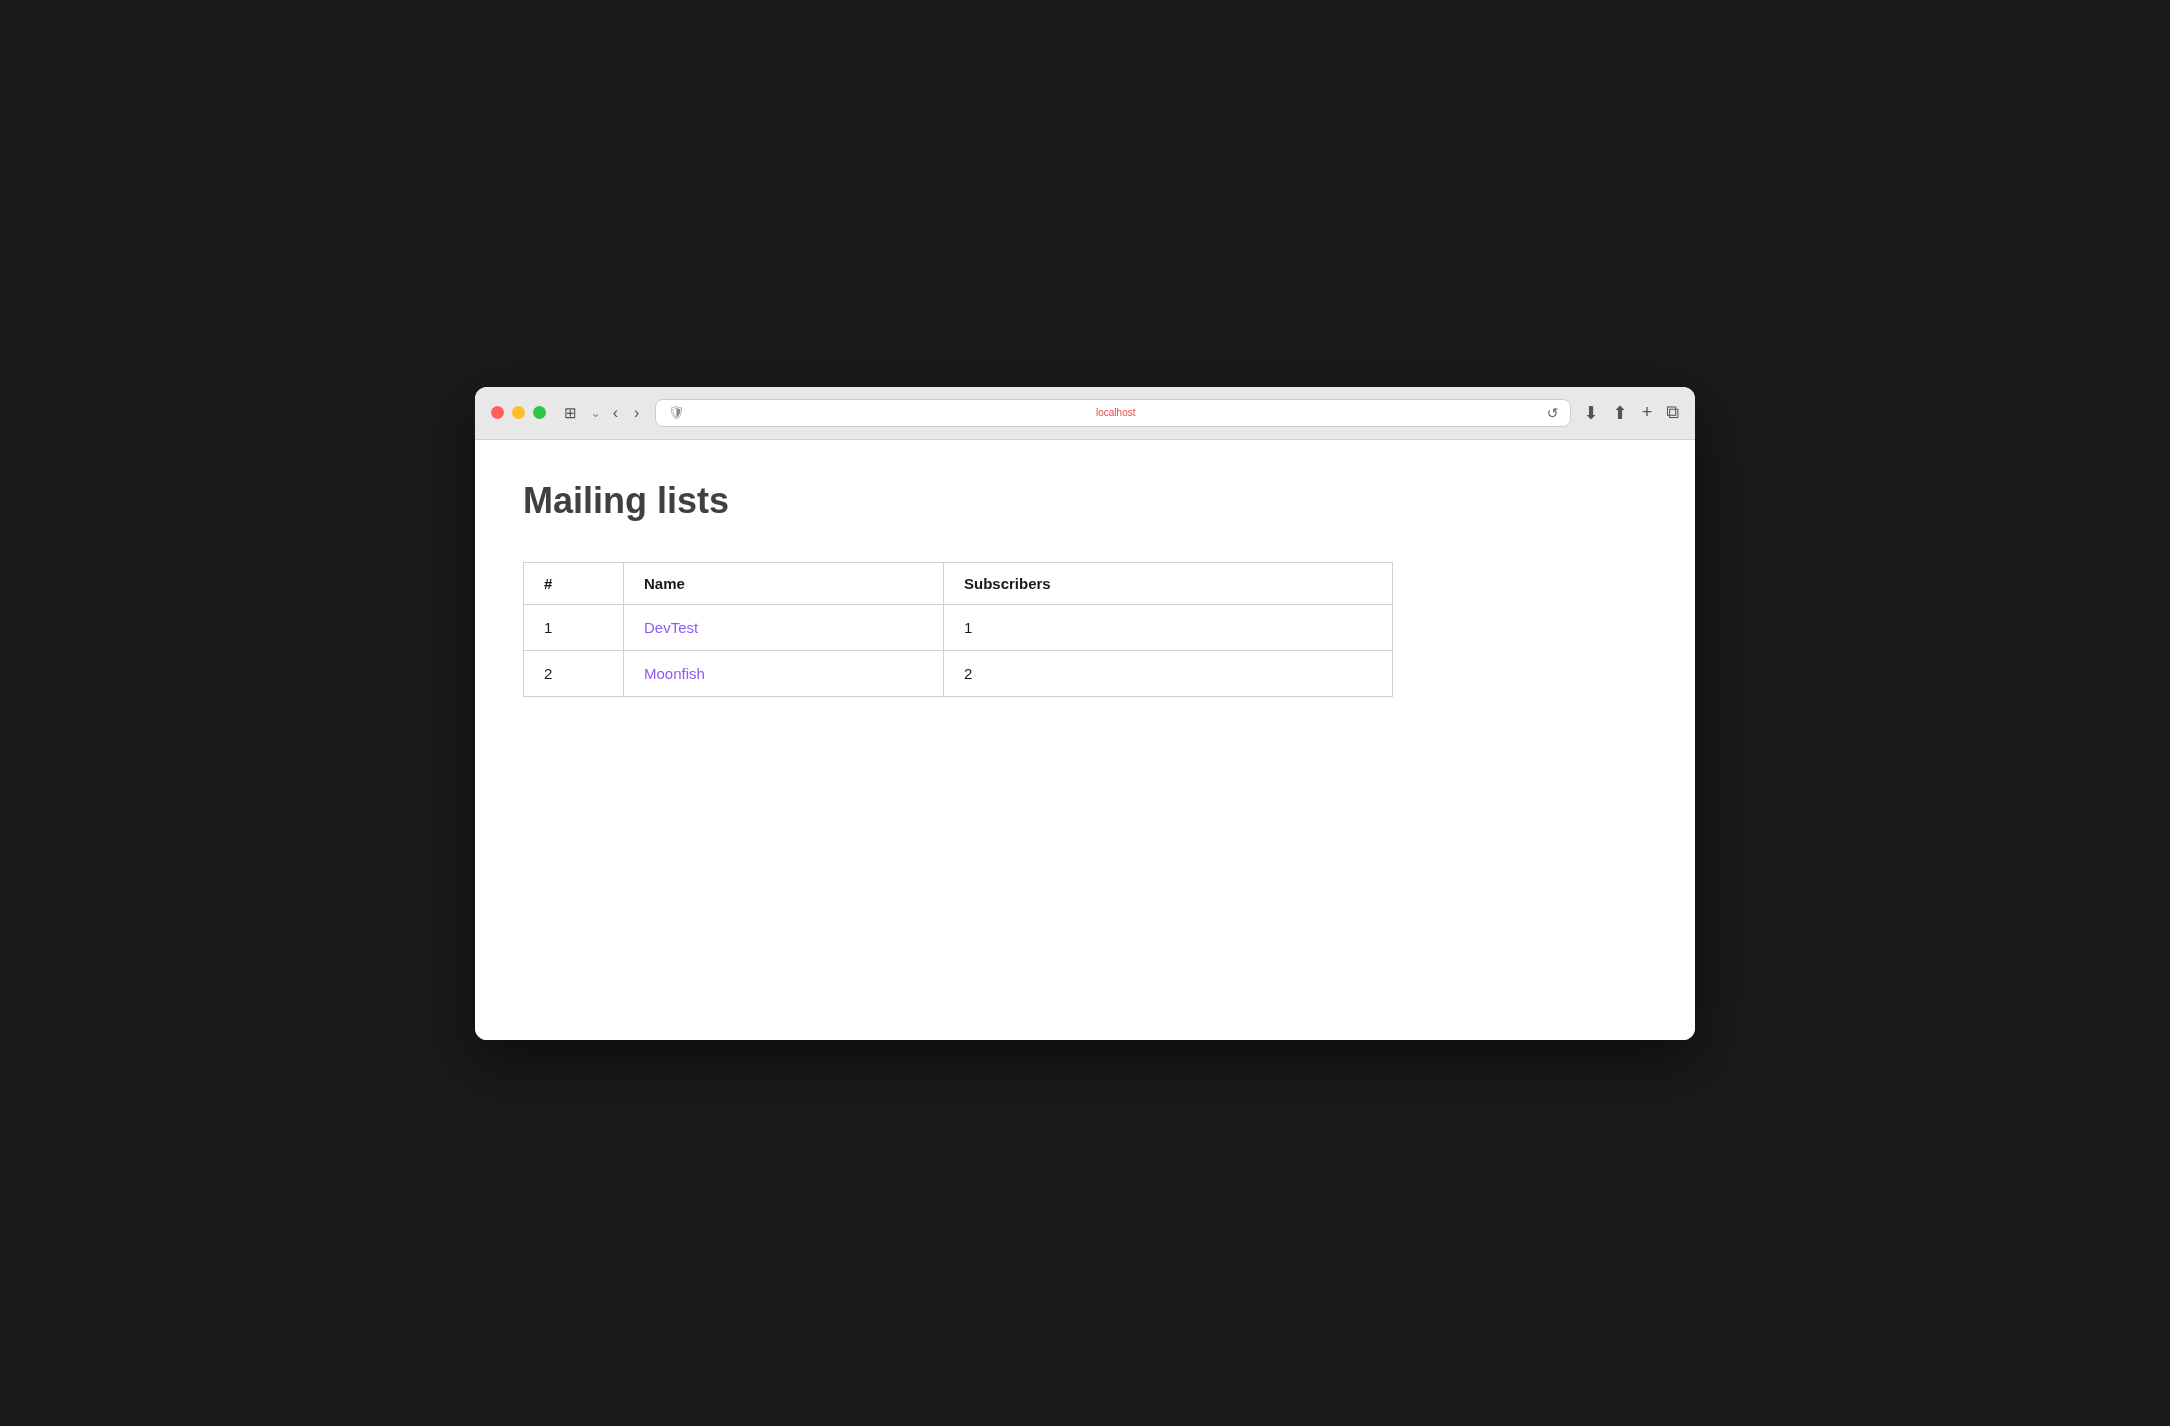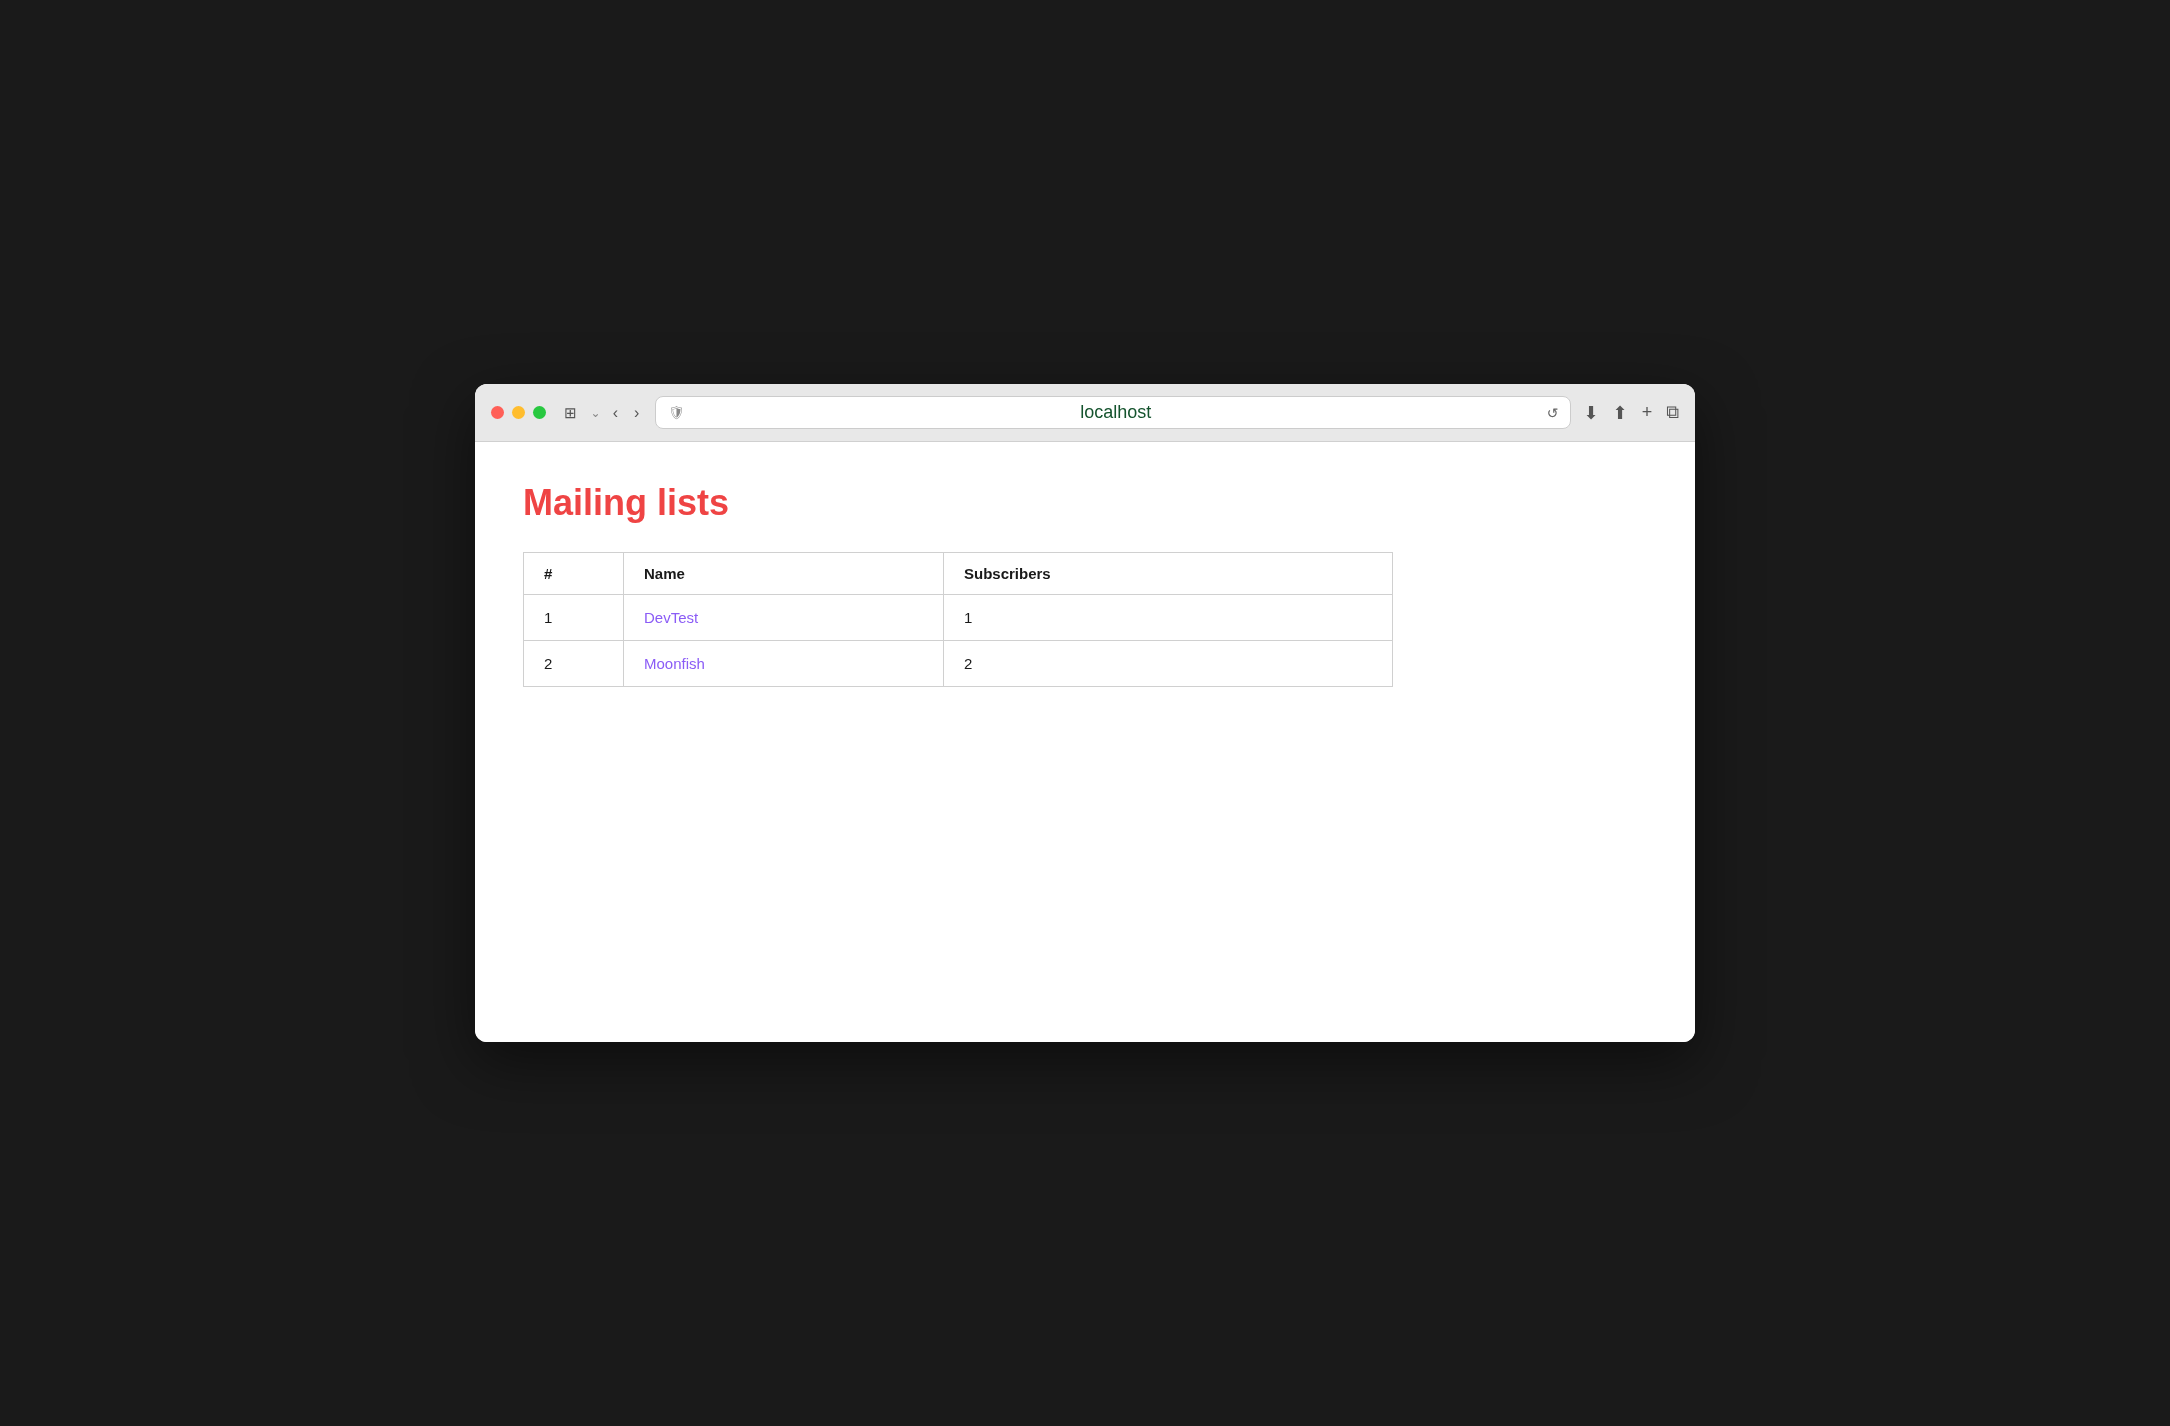--- a/index.html
+++ b/index.html
@@ -84,23 +84,23 @@
       border: 1px solid #ccc;
       border-radius: 8px;
       padding: 5px 12px;
       gap: 8px;
     }
 
     .address-bar input {
       border: none;
       outline: none;
       flex: 1;
-      font-size: 18px;
+      font-size: 10px;
       text-align: center;
-      color: #14532d;
+      color: #ef4444;
       background: transparent;
     }
 
     .shield-icon {
       color: #888;
       font-size: 13px;
     }
 
     .refresh-btn {
       background: none;
@@ -156,22 +156,22 @@
     
     .main-content {
       background: #ffffff;
       padding: 40px 48px;
       min-height: 600px;
     }
 
     .page-title {
       font-size: 36px;
       font-weight: 700;
-      color: #ef4444;
-      margin-bottom: 28px;
+      color: #404040;
+      margin-bottom: 40px;
     }
 
     
     .mailing-table {
       width: 870px;
       border-collapse: collapse;
       border: 1px solid #d0d0d0;
     }
 
     .mailing-table th {

